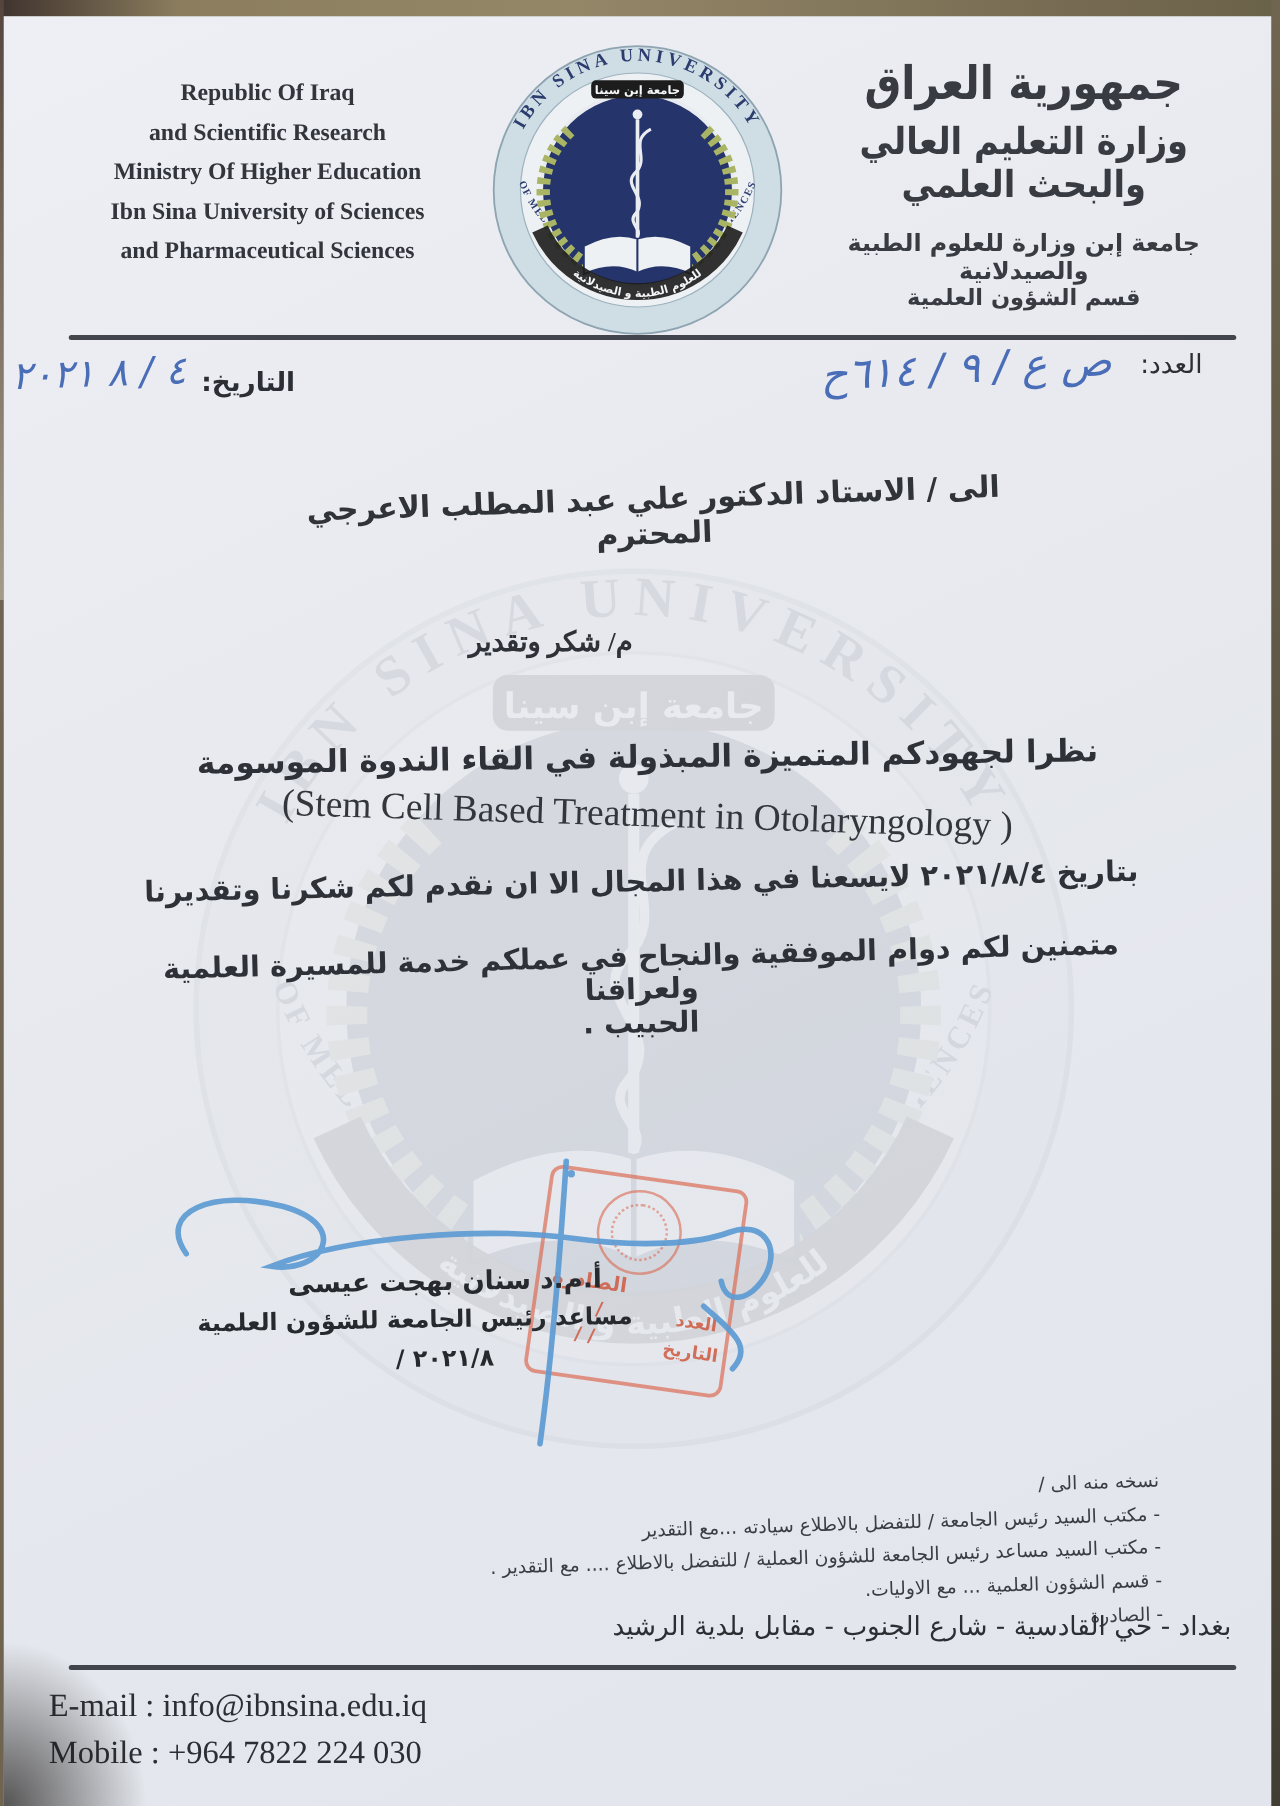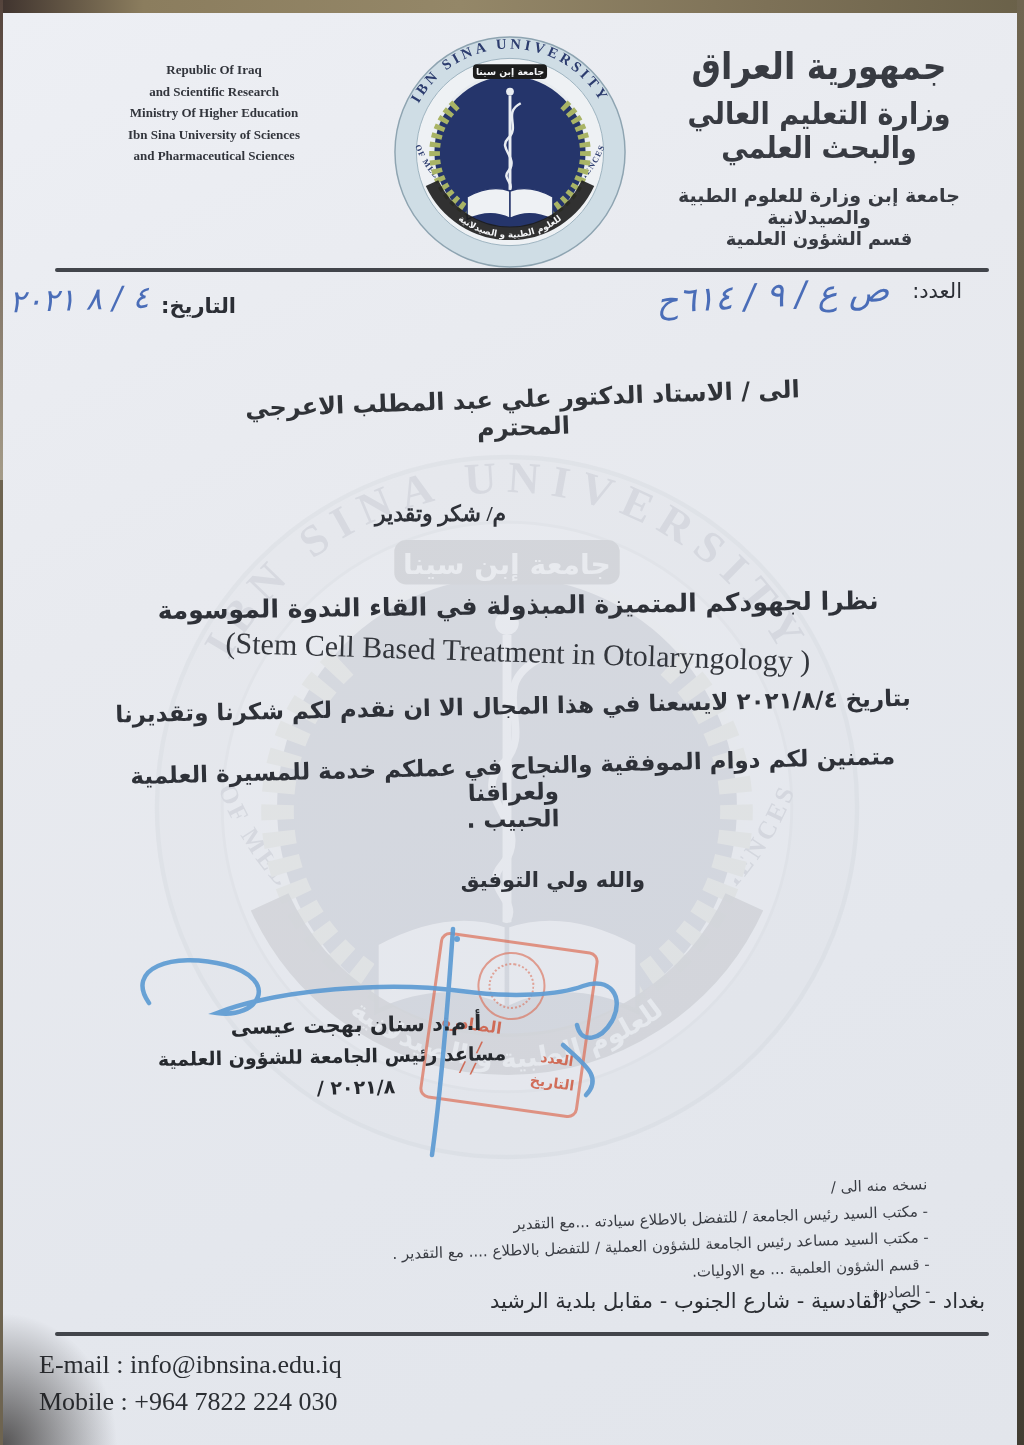--- a/index.html
+++ b/index.html
@@ -21,21 +21,21 @@
   .paper::after{content:"";position:absolute;left:0;bottom:0;width:130px;height:150px;
     background:radial-gradient(ellipse at 0% 100%, rgba(25,22,20,.7), rgba(25,22,20,0) 62%);
     pointer-events:none;}
   .abs{position:absolute;}
   .ar{direction:rtl;unicode-bidi:plaintext;font-family:"DejaVu Sans",sans-serif;}
   .serif{font-family:"Liberation Serif","DejaVu Serif",serif;}
   .hand{color:#4a6db8;font-style:italic;font-weight:500;}
 
   
   .hdr-left{left:48px;top:46px;width:326px;text-align:center;
-    font-weight:bold;font-size:13px;line-height:1.66;color:#32353c;}
+    font-weight:bold;font-size:19px;line-height:1.66;color:#32353c;}
   .hdr-right{right:18px;top:34px;width:360px;text-align:center;color:#383b42;}
   .callig1{font-size:33px;font-weight:bold;transform:scaleY(1.12);letter-spacing:1px;}
   .callig2{font-size:27px;font-weight:bold;transform:scaleY(1.1);margin-top:14px;letter-spacing:.5px;}
   .hdr-ar3{font-size:19px;font-weight:bold;margin-top:22px;}
   .hdr-ar4{font-size:18px;font-weight:bold;}
   .rule{height:4px;background:#42454b;border-radius:2px;}
   .rule-top{left:52px;right:28px;top:255px;}
   .rule-bottom{left:52px;right:28px;top:1319px;}
 
   
@@ -161,21 +161,20 @@
   <div class="abs ar hand date-value">٤ / ٨ ٢٠٢١</div>
 
   <div class="abs ar addressee">الى / الاستاد الدكتور علي عبد المطلب الاعرجي المحترم</div>
   <div class="abs ar subject">م/ شكر وتقدير</div>
 
   <div class="abs ar body-line bl1">نظرا لجهودكم المتميزة المبذولة في القاء الندوة الموسومة</div>
   <div class="abs serif body-line bl2">(Stem Cell Based Treatment in Otolaryngology )</div>
   <div class="abs ar body-line bl3">بتاريخ ٢٠٢١/٨/٤  لايسعنا في هذا المجال الا ان نقدم لكم شكرنا وتقديرنا</div>
   <div class="abs ar body-line bl4">متمنين لكم دوام الموفقية والنجاح في عملكم خدمة للمسيرة العلمية ولعراقنا</div>
   <div class="abs ar body-line bl5">الحبيب .</div>
-  <div class="abs ar closing">والله ولي التوفيق</div>
 
   <div class="abs stamp ar">
     <div class="stamp-emblem"></div>
     <div class="stamp-title">الصادرة</div>
     <div class="stamp-row1">العدد</div>
     <div class="stamp-marks1">/</div>
     <div class="stamp-row2">التاريخ</div>
     <div class="stamp-marks2">/  /</div>
   </div>
 

